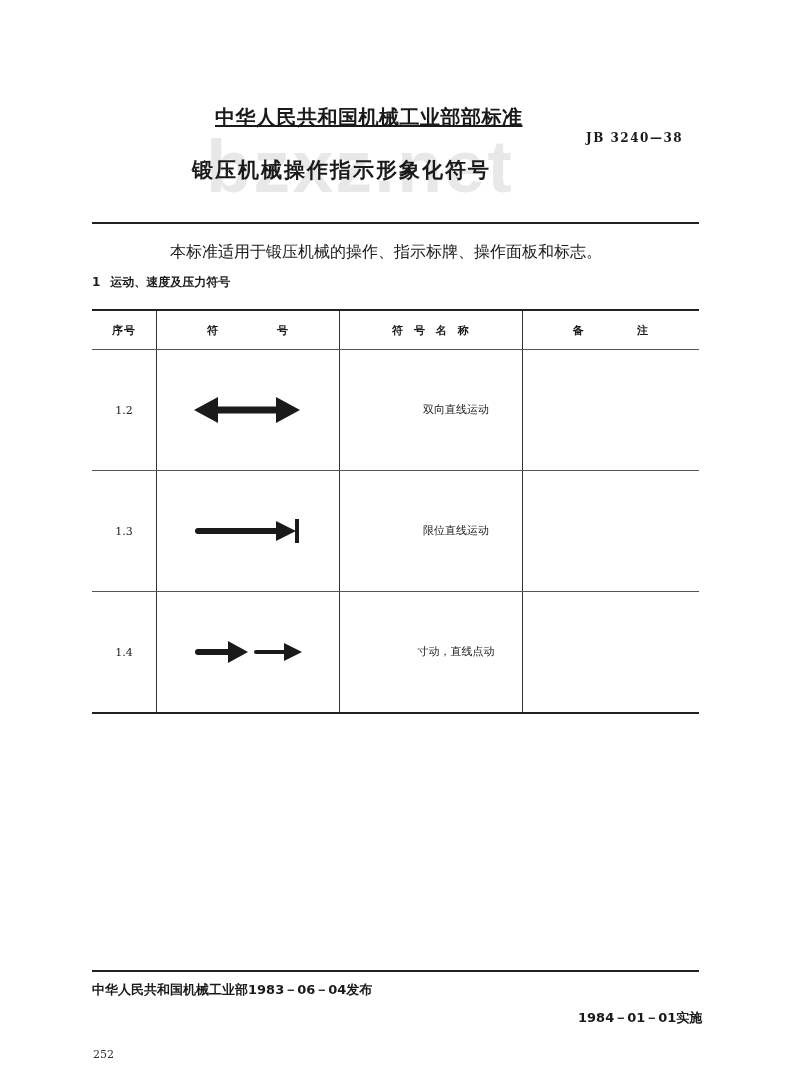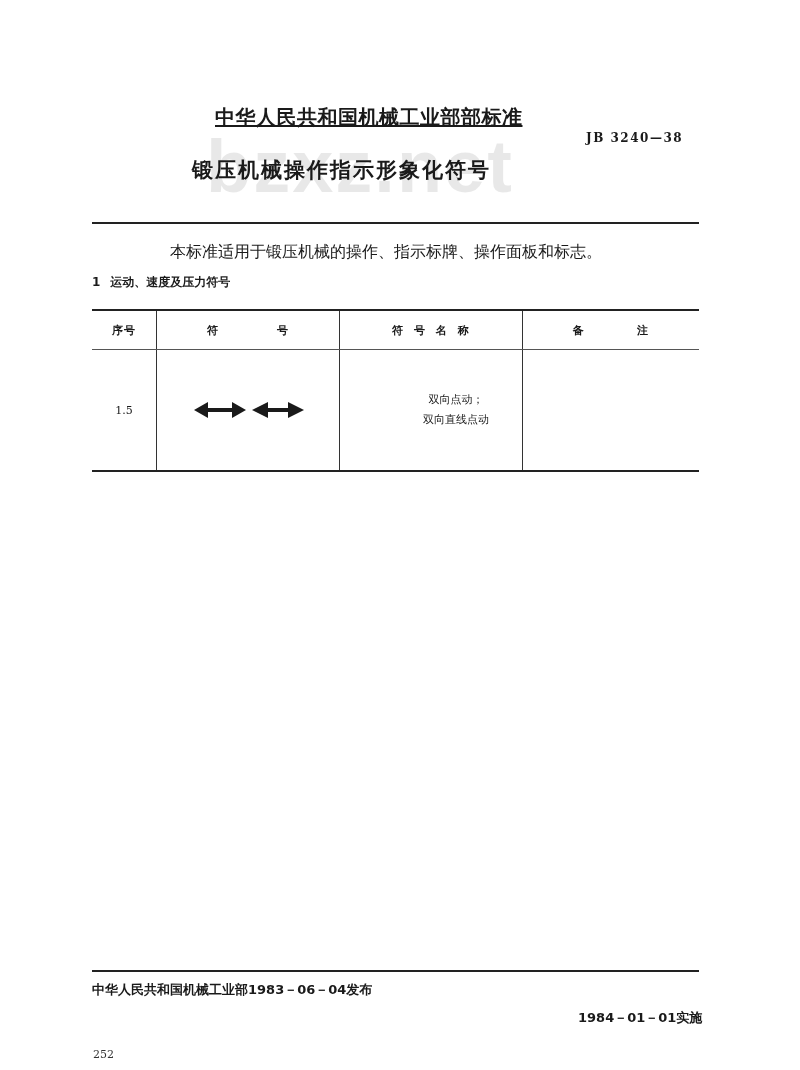--- a/index.html
+++ b/index.html
@@ -84,35 +84,60 @@
       <th class="col-note">
         <div class="hdr-spread">
             <span>备</span>
             <span>注</span>
           </div>
       </th>
     </tr>
   </thead>
   <tbody>
     <tr>
-      <td class="no-cell">1.5</td>
+      <td class="no-cell">1.2</td>
       <td>
         <svg class="sym" width="120" height="30" viewBox="0 0 120 30">
-          <line x1="16" y1="15" x2="48" y2="15" stroke="#1a1a1a" stroke-width="4"></line>
-          <polygon points="20,7 6,15 20,23" fill="#1a1a1a"></polygon>
-          <polygon points="44,7 58,15 44,23" fill="#1a1a1a"></polygon>
-          <line x1="76" y1="15" x2="104" y2="15" stroke="#1a1a1a" stroke-width="4"></line>
-          <polygon points="80,7 64,15 80,23" fill="#1a1a1a"></polygon>
-          <polygon points="100,7 116,15 100,23" fill="#1a1a1a"></polygon>
+          <line x1="25" y1="15" x2="92" y2="15" stroke="#1a1a1a" stroke-width="7"></line>
+          <polygon points="30,2 6,15 30,28" fill="#1a1a1a"></polygon>
+          <polygon points="88,2 112,15 88,28" fill="#1a1a1a"></polygon>
         </svg>
       </td>
       <td class="name-cell">
-        <div>双向点动；</div>
-        <div>双向直线点动</div>
+          <div>双向直线运动</div>
+        </td>
+      <td></td>
+    </tr>
+    <tr>
+      <td class="no-cell">1.3</td>
+      <td>
+        <svg class="sym" width="120" height="30" viewBox="0 0 120 30">
+          <line x1="10" y1="15" x2="92" y2="15" stroke="#1a1a1a" stroke-width="6" stroke-linecap="round"></line>
+          <polygon points="88,5 108,15 88,25" fill="#1a1a1a"></polygon>
+          <rect x="107" y="3" width="4" height="24" fill="#1a1a1a"></rect>
+        </svg>
       </td>
+      <td class="name-cell">
+          <div>限位直线运动</div>
+        </td>
+      <td></td>
+    </tr>
+    <tr>
+      <td class="no-cell">1.4</td>
+      <td>
+        <svg class="sym" width="120" height="30" viewBox="0 0 120 30">
+          <line x1="10" y1="15" x2="42" y2="15" stroke="#1a1a1a" stroke-width="6" stroke-linecap="round"></line>
+          <polygon points="40,4 60,15 40,26" fill="#1a1a1a"></polygon>
+          <line x1="68" y1="15" x2="98" y2="15" stroke="#1a1a1a" stroke-width="4" stroke-linecap="round"></line>
+          <polygon points="96,6 114,15 96,24" fill="#1a1a1a"></polygon>
+        </svg>
+      </td>
+      <td class="name-cell">
+          <div>寸动，直线点动</div>
+        </td>
       <td></td>
     </tr>
   </tbody>
 </table>
 
 <div class="abs issued">中华人民共和国机械工业部1983－06－04发布</div>
 <div class="abs effective">1984－01－01实施</div>
 <div class="abs page-number">252</div>
 
 <div class="abs rule rule-bottom"></div>

